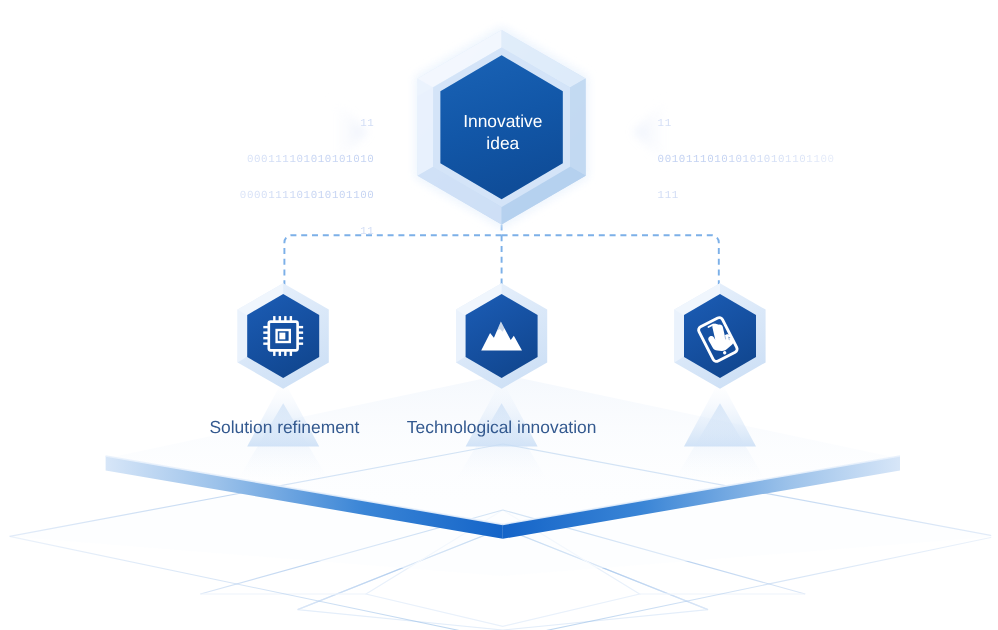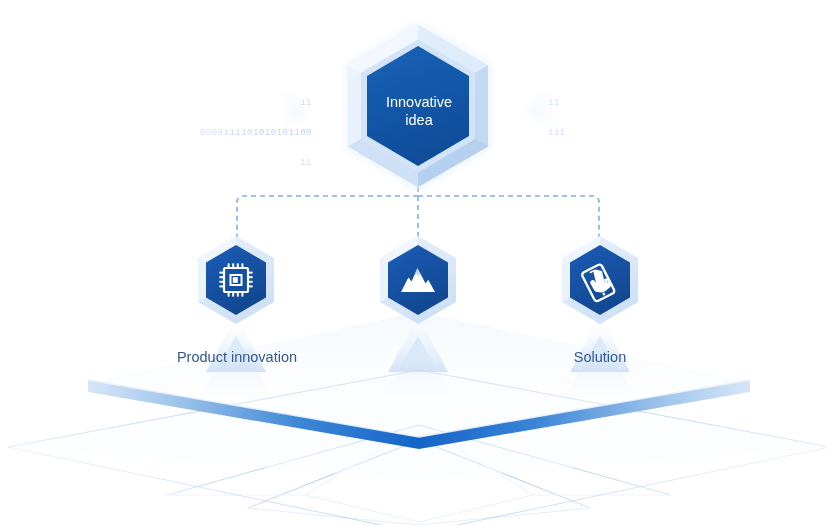--- a/index.html
+++ b/index.html
@@ -97,26 +97,28 @@
     background: transparent;
   }
 </style>
 </head>
 <body>
 
 <div id="stage">
 
   <div class="binary-arrow" id="binary-left">
     <span class="brow r0">11</span>
+    <span class="brow r1">000111101010101010</span>
     <span class="brow r3">0000111101010101100</span>
     <span class="brow r4">11</span>
   </div>
 
   <div class="binary-arrow" id="binary-right">
     <span class="brow r0">11</span>
+    <span class="brow r2">0010111010101010101101100</span>
     <span class="brow r4">111</span>
   </div>
 
   <svg id="art" viewBox="0 0 832 525">
     <defs>
 
       <linearGradient id="gradArrowL" x1="0" y1="0" x2="1" y2="0">
         <stop offset="0%" stop-color="#ffffff" stop-opacity="0"></stop>
         <stop offset="100%" stop-color="#cfdcf6" stop-opacity="0.9"></stop>
       </linearGradient>
@@ -364,21 +366,21 @@
         <path d="M22.1,15.8 l0.6,2.6 M25.2,16.9 l0.5,2.2" stroke="#15509f" stroke-width="0.9" stroke-linecap="round" opacity="0.35"></path>
       </g>
     </g>
   </svg>
 
   <div class="hex-label" id="main-hex-text">
     <span>Innovative</span><br>
     <span>idea</span>
   </div>
 
-  <div class="node-caption" id="caption-0">Product innovation</div>
-  <div class="node-caption" id="caption-2">Solution</div>
+  <div class="node-caption" id="caption-0">Solution refinement</div>
+  <div class="node-caption" id="caption-1">Technological innovation</div>
 
   <div class="hex-hit" style="left:346px; top:25px; width:144px; height:162px;"></div>
   <div class="hex-hit" style="left:198px; top:236px; width:76px; height:88px;"></div>
   <div class="hex-hit" style="left:380px; top:236px; width:76px; height:88px;"></div>
   <div class="hex-hit" style="left:562px; top:236px; width:76px; height:88px;"></div>
 
 </div>
 
 </body></html>

